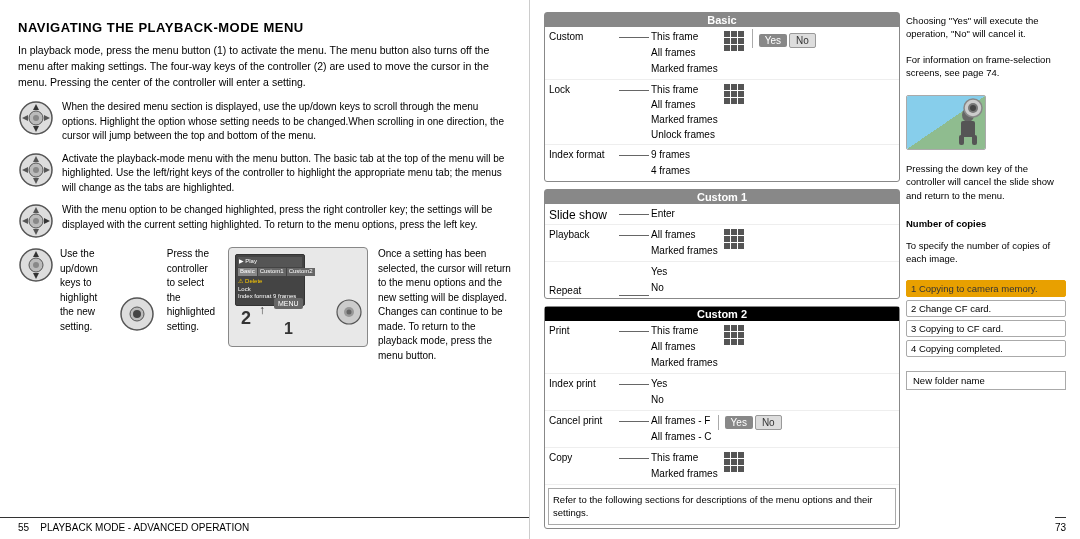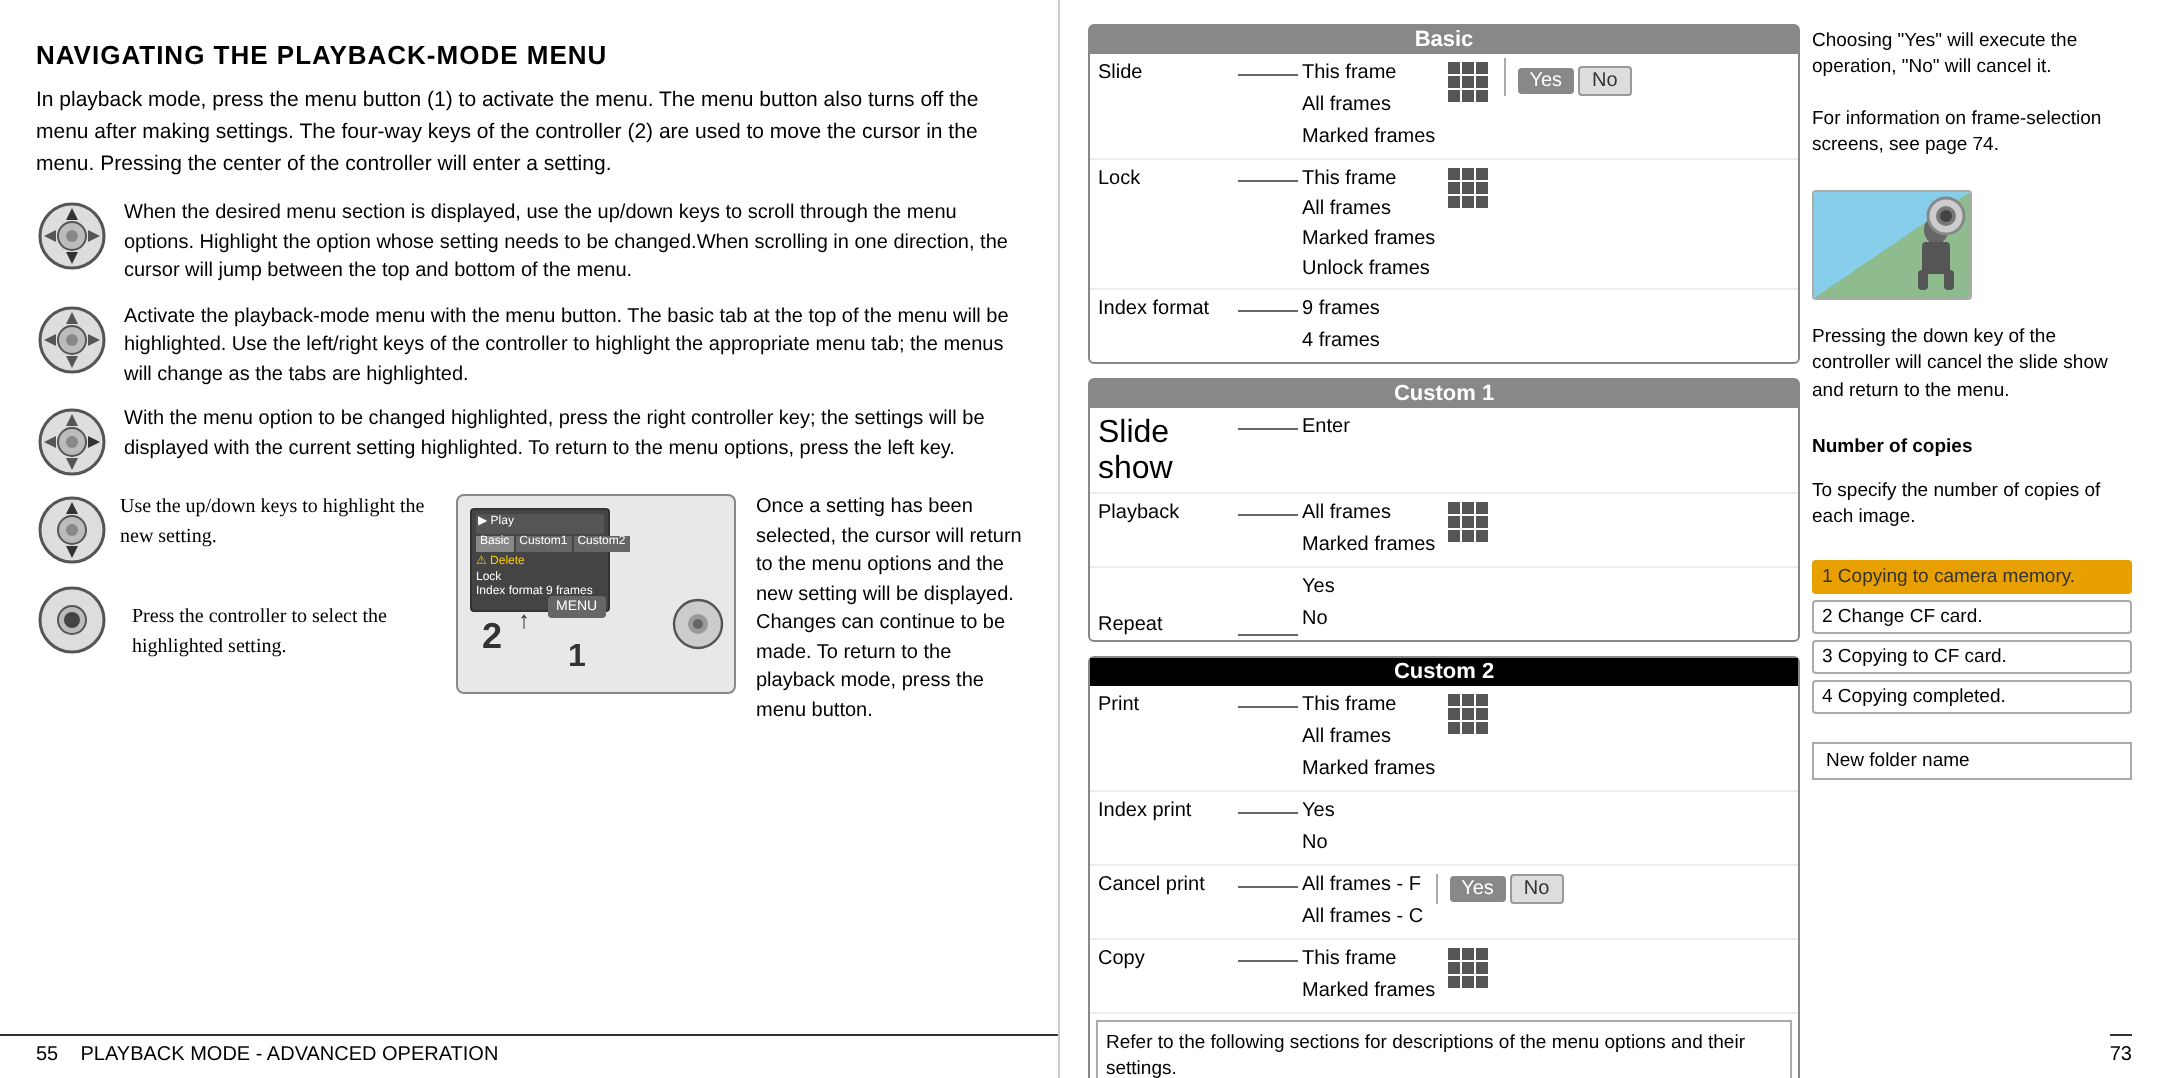--- a/index.html
+++ b/index.html
@@ -217,21 +217,21 @@
         <polygon points="18,4 15,10 21,10" fill="#555"></polygon>
         <polygon points="18,32 15,26 21,26" fill="#555"></polygon>
         <polygon points="4,18 10,15 10,21" fill="#555"></polygon>
         <polygon points="32,18 26,15 26,21" fill="#333"></polygon>
       </svg>
     </div>
     <div class="step-text">With the menu option to be changed highlighted, press the right controller key; the settings will be displayed with the current setting highlighted. To return to the menu options, press the left key.</div>
   </div>
 
   <div style="display:flex; gap:10px; margin-top:8px; align-items:flex-start;">
-    <div style="display:flex; flex-direction:column; gap:6px; width:200px;font-family:Liberation Serif, serif;">
+    <div style="display:flex; flex-direction:row; gap:6px; width:200px;">
       <div style="display:flex; align-items:flex-start; gap:6px;">
         <div>
           <svg width="36" height="36" viewBox="0 0 36 36" fill="none">
             <circle cx="18" cy="18" r="16" stroke="#555" stroke-width="1.5" fill="#ddd"></circle>
             <circle cx="18" cy="18" r="7" stroke="#555" stroke-width="1" fill="#bbb"></circle>
             <circle cx="18" cy="18" r="3" fill="#888"></circle>
             <polygon points="18,4 15,10 21,10" fill="#333"></polygon>
             <polygon points="18,32 15,26 21,26" fill="#333"></polygon>
           </svg>
         </div>
@@ -298,21 +298,21 @@
 
 <div class="right-page">
   <div class="menu-main">
 
     <div style="flex:1; display:flex; flex-direction:column; gap:3px;">
 
       <div class="section-box">
         <div class="section-header basic">Basic</div>
 
         <div style="display:flex; align-items:flex-start; padding:2px 4px; border-bottom:1px solid #eee;">
-          <div style="width:70px; font-size:10px; padding-top:2px;">Slide</div>
+          <div style="width:70px; font-size:10px; padding-top:2px;">Custom</div>
           <div style="width:30px; border-top:1px solid #666; margin-top:8px; flex-shrink:0;"></div>
           <div style="display:flex; flex-direction:column; font-size:10px; line-height:1.6; margin-left:2px;">
             <span>This frame</span>
             <span>All frames</span>
             <span>Marked frames</span>
           </div>
           <div style="margin-left:6px; display:flex; flex-direction:column; gap:2px; margin-top:2px;">
             <div class="small-grid" style="width:20px;height:20px;display:grid;grid-template-columns:repeat(3,1fr);grid-template-rows:repeat(3,1fr);gap:1px;">
               <div style="background:#555;"></div>
                 <div style="background:#555;"></div>
@@ -364,21 +364,21 @@
             <span>9 frames</span>
             <span>4 frames</span>
           </div>
         </div>
       </div>
 
       <div class="section-box">
         <div class="section-header custom1">Custom 1</div>
 
         <div style="display:flex; align-items:flex-start; padding:2px 4px; border-bottom:1px solid #eee;">
-          <div style="width:70px; font-size:16px; padding-top:2px;">Slide show</div>
+          <div style="width:70px; font-size:12px; padding-top:2px;">Slide show</div>
           <div style="width:30px; border-top:1px solid #666; margin-top:8px; flex-shrink:0;"></div>
           <div style="font-size:10px; line-height:1.6; margin-left:2px;">
             <span>Enter</span>
           </div>
         </div>
 
         <div style="display:flex; align-items:flex-start; padding:2px 4px; border-bottom:1px solid #eee;">
           <div style="width:70px; font-size:10px; padding-top:2px;">Playback</div>
           <div style="width:30px; border-top:1px solid #666; margin-top:8px; flex-shrink:0;"></div>
           <div style="display:flex; flex-direction:column; font-size:10px; line-height:1.6; margin-left:2px;">

